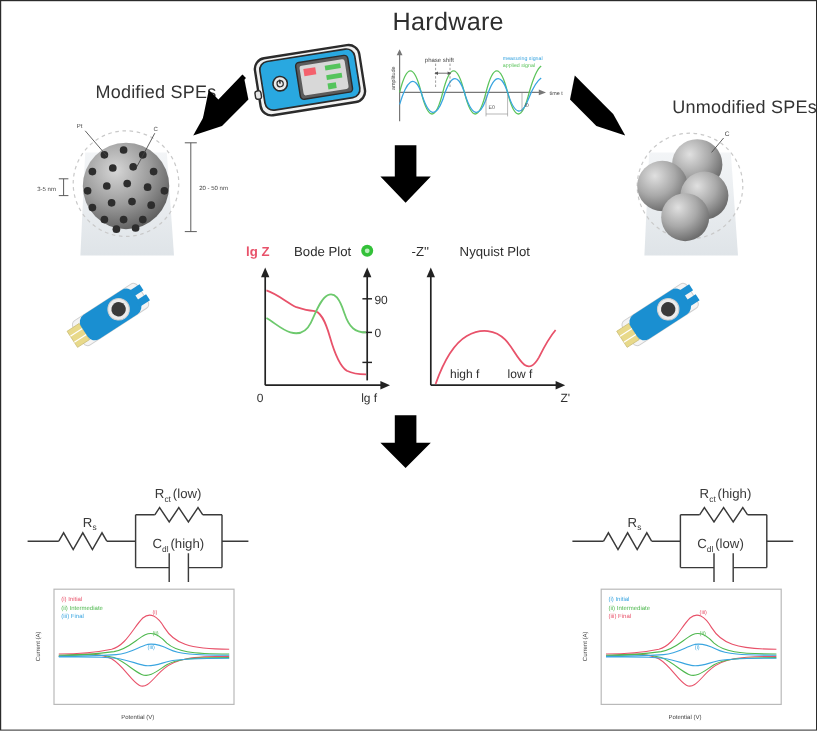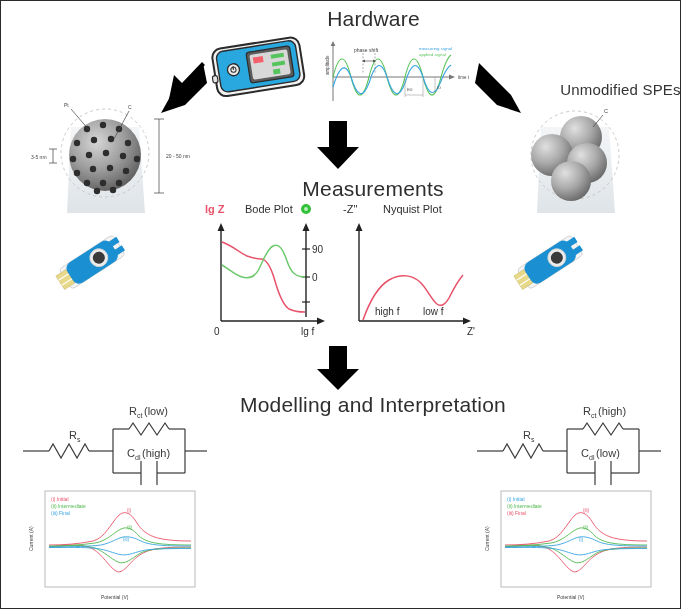--- a/index.html
+++ b/index.html
@@ -19,24 +19,23 @@
   svg{display:block;overflow:visible;}
   .axlabel{font-size:4.5px;fill:#444;}
 </style>
 </head>
 <body>
 
 <div id="figure">
 
   <div class="abs hdr hdr-main" style="left:0;top:6px;width:681px;">Hardware</div>
 
-  <div class="abs hdr hdr-main" style="left:190px;top:176px;width:300px;">Measurements</div>
-
-  <div class="abs hdr hdr-main" style="left:150px;top:392px;width:380px;">Modelling and Interpretation</div>
-
+
+
+  <div class="abs hdr hdr-side" style="left:22px;top:68px;width:150px;">Modified SPEs</div>
 
   <div class="abs hdr hdr-side" style="left:510px;top:68px;width:155px;margin-top:12px;">Unmodified SPEs</div>
 
   <svg class="abs" style="left:203px;top:28px;" width="106" height="72" viewBox="0 0 106 72">
     <g transform="rotate(-9 53 36)">
       <rect x="10" y="14" width="88" height="48" rx="9" ry="9" fill="#f2f2f2" stroke="#2b2b2b" stroke-width="2"></rect>
       <rect x="14" y="17" width="80" height="41" rx="7" ry="7" fill="#29a8e0" stroke="#2b2b2b" stroke-width="1.4"></rect>
       <rect x="44" y="22" width="44" height="31" rx="3" ry="3" fill="#5c5c5c" stroke="#2b2b2b" stroke-width="1.2"></rect>
       <rect x="47" y="25" width="38" height="25" rx="2" fill="#d8d8d8"></rect>
       <rect x="50" y="28" width="10" height="6" fill="#f4616d"></rect>

